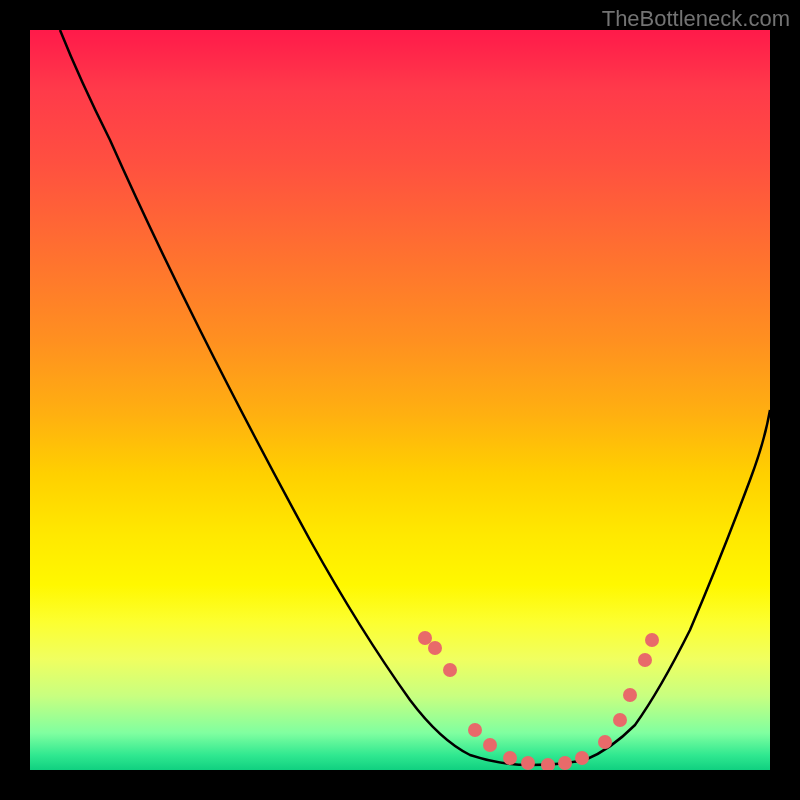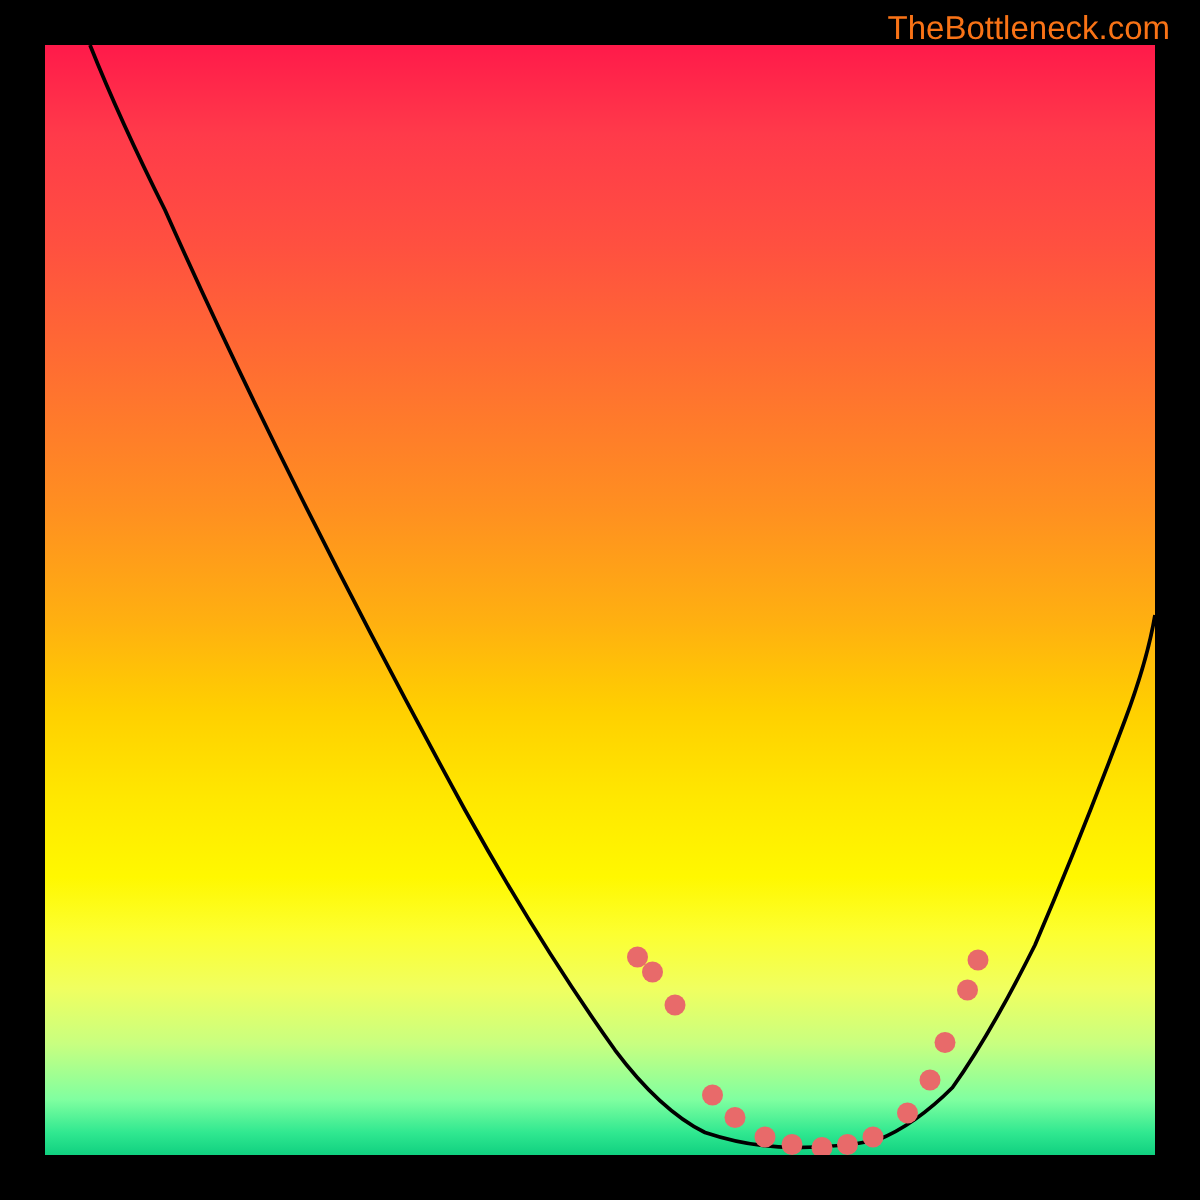--- a/index.html
+++ b/index.html
@@ -13,22 +13,22 @@
   }
   .container {
     position: relative;
     width: 800px;
     height: 800px;
     background: #000;
   }
   .watermark {
     position: absolute;
     top: 6px;
-    right: 20px;
-    color: #f97316;
+    right: 10px;
+    color: #737373;
     font-size: 22px;
     font-weight: 500;
     z-index: 10;
   }
   .plot-area {
     position: absolute;
     top: 30px;
     left: 30px;
     width: 740px;
     height: 740px;

